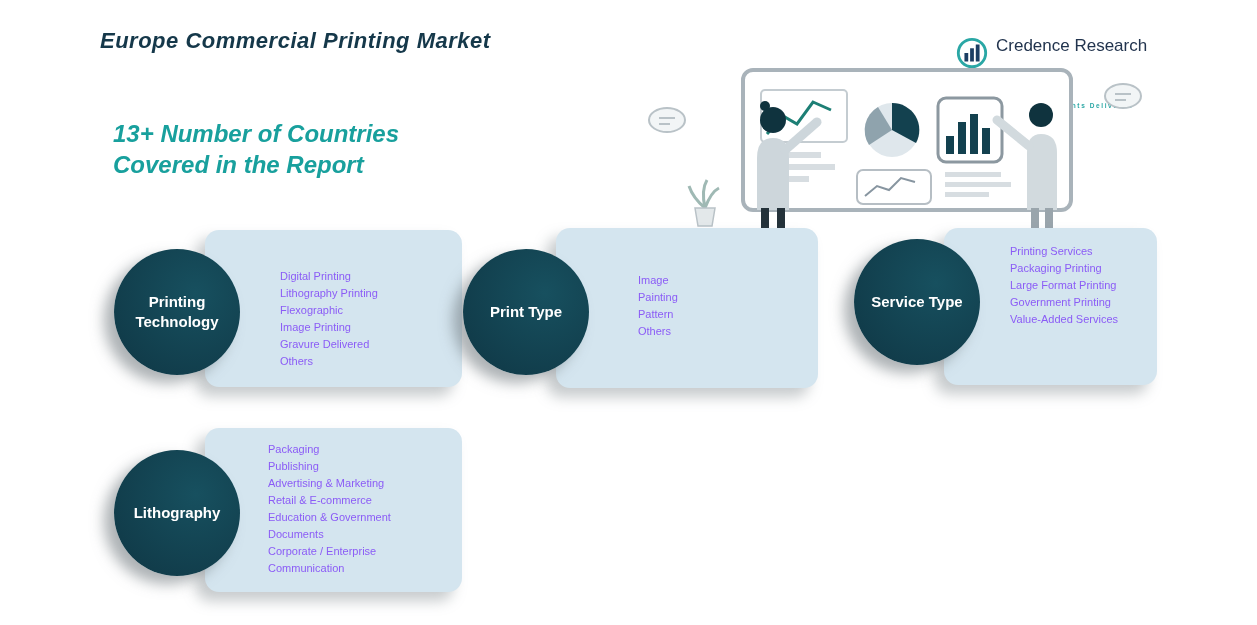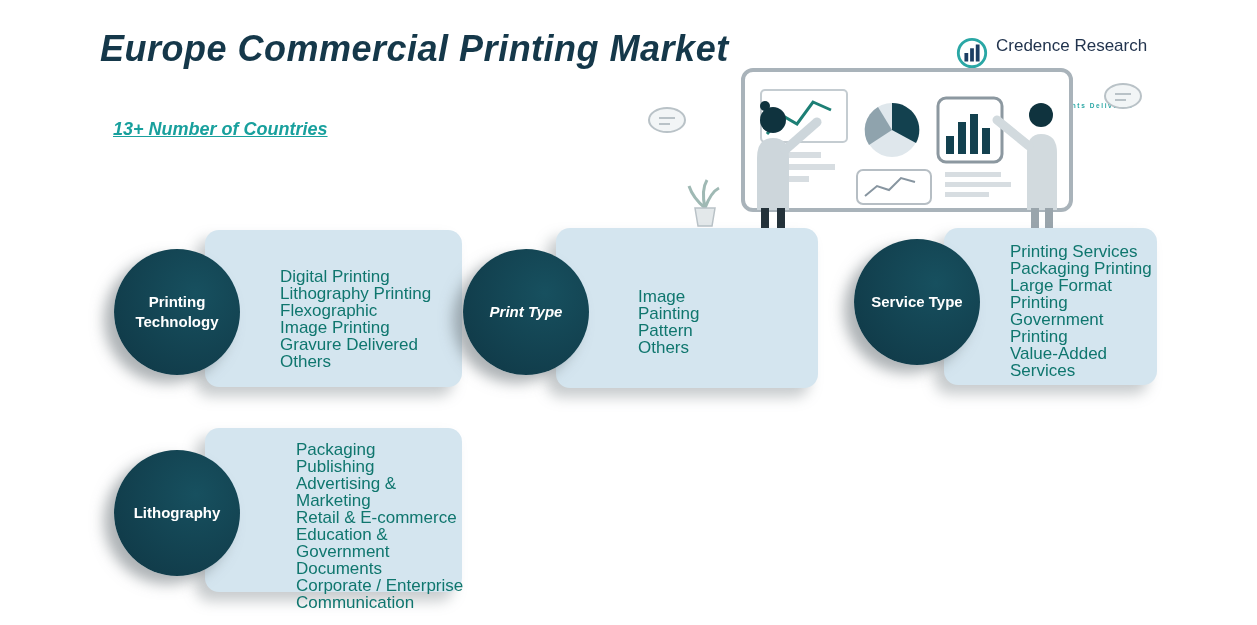--- a/index.html
+++ b/index.html
@@ -1,27 +1,27 @@
 <!DOCTYPE html>
 <html><head>
 <meta charset="utf-8">
 <style>
   * { margin:0; padding:0; box-sizing:border-box; }
   body { background:#ffffff; font-family:"Liberation Sans", sans-serif; }
   .canvas { position:relative; width:1257px; height:625px; background:#ffffff; overflow:hidden; }
 
   .page-title {
     position:absolute; left:100px; top:28px;
-    font-size:36px; font-weight:bold; font-style:italic;
+    font-size:22px; font-weight:bold; font-style:italic;
     color:#15384a; letter-spacing:.5px;
   }
   .subtitle {
     position:absolute; left:113px; top:118px;
-    font-size:18px; font-weight:bold; font-style:italic;
-    color:#18a09d; line-height:1.3;text-decoration:underline;
+    font-size:24px; font-weight:bold; font-style:italic;
+    color:#18a09d; line-height:1.3;
   }
 
   .logo { position:absolute; left:955px; top:36px; display:flex; align-items:flex-start; gap:7px; }
   .logo-text-wrap { display:flex; flex-direction:column;gap:44px; }
   .logo-name { font-size:17px; color:#22344e; font-weight:500; }
   .logo-tagline { font-size:6.5px; color:#2ba7a5; letter-spacing:1.6px; font-weight:bold; margin-top:2px; }
 
   .illustration { position:absolute; left:645px; top:58px; }
 
   .panel {
@@ -30,48 +30,49 @@
   }
   .bubble {
     position:absolute; width:126px; height:126px; border-radius:50%;
     background:radial-gradient(circle at 65% 35%, #17505f, #0f3644);
     color:#ffffff; font-weight:bold; font-size:15px; text-align:center;
     display:flex; align-items:center; justify-content:center;
     padding:0 16px; line-height:1.35;
     box-shadow:-10px 8px 14px rgba(105,115,120,.55);
   }
   .items { position:absolute; }
-  .seg-item { font-size:17px; color:#0f766e; line-height:17px; }
+  .seg-item { font-size:11px; color:#8b5cf6; line-height:17px; }
 
   
   .panel.c1 { left:205px; top:230px; width:257px; height:157px; }
   .bubble.c1 { left:114px; top:249px; }
   .items.c1 { left:280px; top:268px; width:172px; }
   
   .panel.c2 { left:556px; top:228px; width:262px; height:160px; }
-  .bubble.c2 { left:463px; top:249px;font-style:italic; }
-  .items.c2 { left:638px; top:288px; width:165px; }
+  .bubble.c2 { left:463px; top:249px; }
+  .items.c2 { left:638px; top:272px; width:165px; }
   
   .panel.c3 { left:944px; top:228px; width:213px; height:157px; }
   .bubble.c3 { left:854px; top:239px; }
   .items.c3 { left:1010px; top:243px; width:146px; }
   
   .panel.c4 { left:205px; top:428px; width:257px; height:164px; }
   .bubble.c4 { left:114px; top:450px; }
-  .items.c4 { left:296px; top:441px; width:176px; }
+  .items.c4 { left:268px; top:441px; width:176px; }
 </style>
 </head>
 <body>
 
 <div class="canvas">
 
   <div class="page-title">Europe Commercial Printing Market</div>
 
   <div class="subtitle">
     <div>13+ Number of Countries</div>
+    <div>Covered in the Report</div>
   </div>
 
   <div class="logo">
     <svg width="34" height="34" viewBox="0 0 36 36">
       <circle cx="18" cy="18" r="14.5" fill="none" stroke="#2aa7a5" stroke-width="3"></circle>
       <rect x="10" y="18" width="4" height="9" fill="#1c3e63"></rect>
       <rect x="16" y="13" width="4" height="14" fill="#1c3e63"></rect>
       <rect x="22" y="9" width="4" height="18" fill="#1c3e63"></rect>
     </svg>
     <div class="logo-text-wrap">

